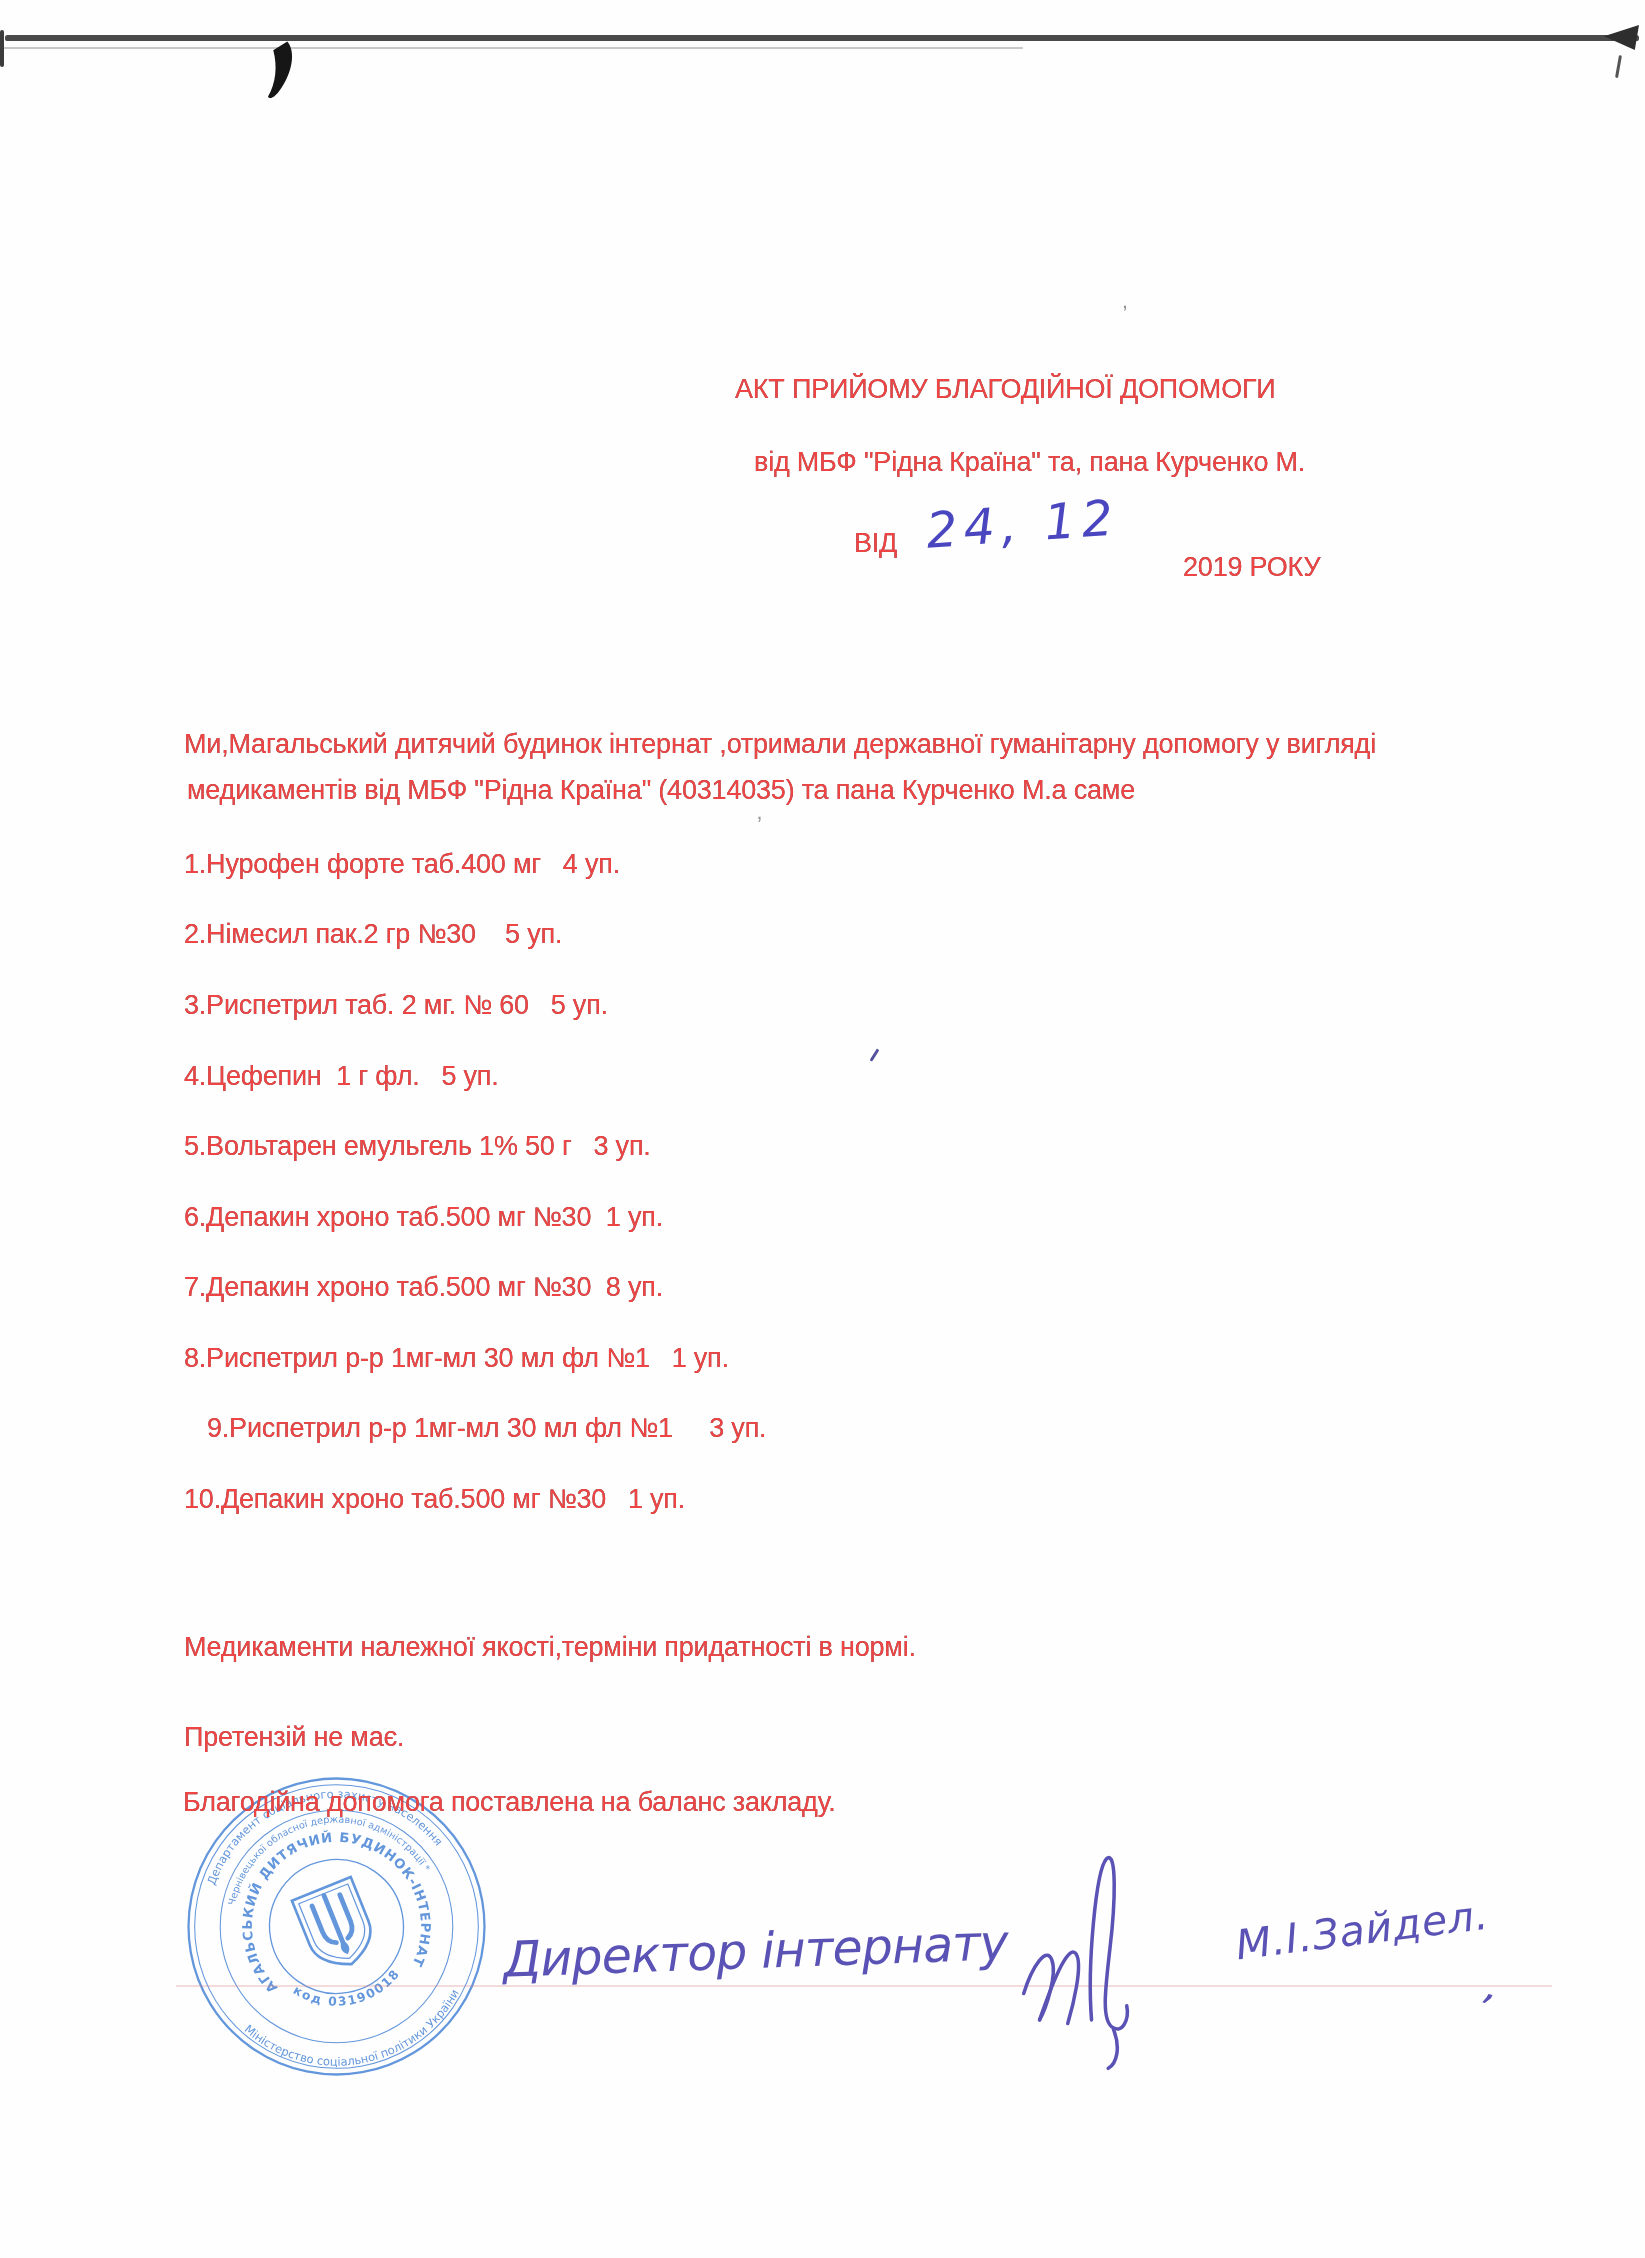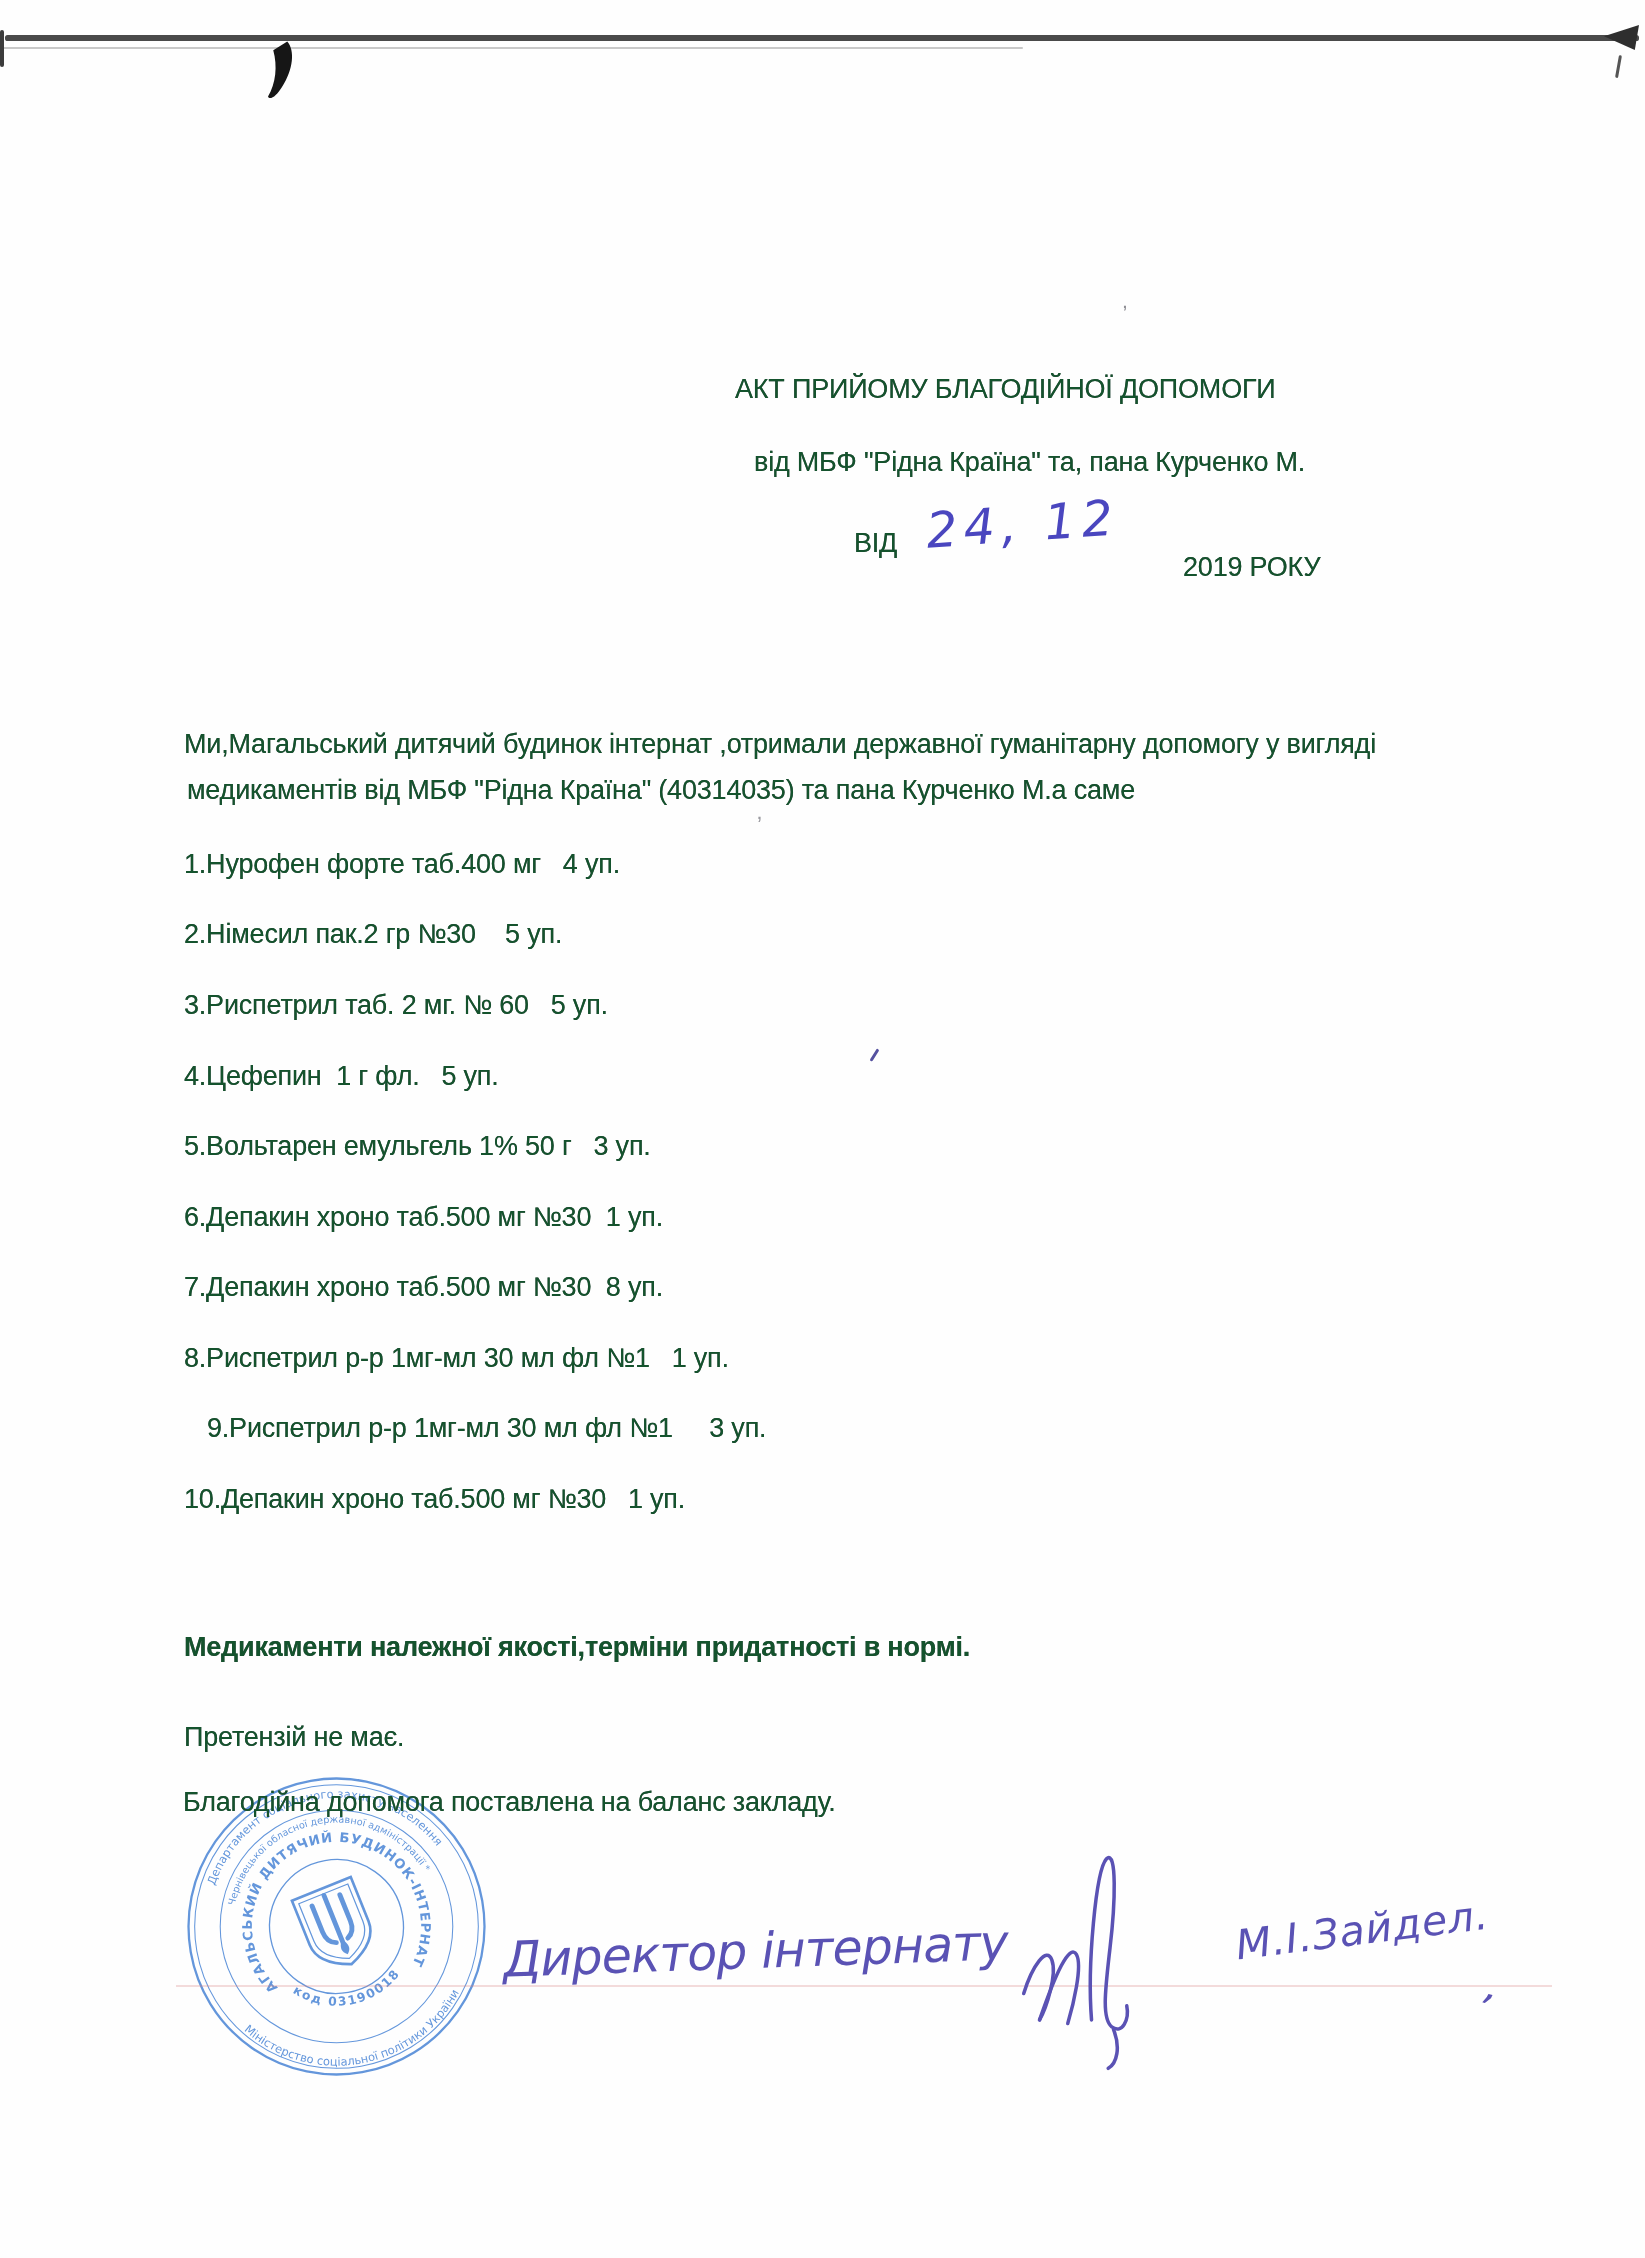--- a/index.html
+++ b/index.html
@@ -2,21 +2,21 @@
 <html style="font-size:14px"><head>
 <meta charset="utf-8">
 <style>
   html,body{margin:0;padding:0;background:#ffffff;}
   #page{
     position:relative;width:1645px;height:2258px;background:#fefefe;overflow:hidden;
     font-family:"Liberation Sans","DejaVu Sans",sans-serif;color:#3f3f44;
   }
   .t{
     position:absolute;white-space:pre-wrap;font-size:27px;line-height:1.25;
-    letter-spacing:-0.2px;color:#14532d;
+    letter-spacing:-0.2px;color:#ef4444;
     text-shadow:0 0 0.6px rgba(60,60,66,.85);
   }
   .hw{
     position:absolute;font-family:"DejaVu Sans",sans-serif;font-style:italic;
     color:#5a52b4;white-space:pre;
   }
   .artifact{position:absolute;}
   .scanline{position:absolute;background:#4a4a4a;border-radius:2.6px;}
   svg text{font-family:"DejaVu Sans",sans-serif;}
 </style>
@@ -53,21 +53,21 @@
   <div class="t" style="left:184px;top:1201px;">6.Депакин хроно таб.500 мг №30  1 уп.</div>
   <div class="t" style="left:184px;top:1271px;">7.Депакин хроно таб.500 мг №30  8 уп.</div>
   <div class="t" style="left:184px;top:1342px;">8.Риспетрил р-р 1мг-мл 30 мл фл №1   1 уп.</div>
   <div class="t" style="left:184px;top:1412px;margin-left:23px;">9.Риспетрил р-р 1мг-мл 30 мл фл №1     3 уп.</div>
   <div class="t" style="left:184px;top:1483px;">10.Депакин хроно таб.500 мг №30   1 уп.</div>
 
   <div class="artifact" style="left:873px;top:1048px;width:2.6px;height:14px;background:#55519f;transform:rotate(32deg);border-radius:1.8px;"></div>
   <div class="artifact" style="left:757px;top:813px;color:#9a9aa0;font-size:23px;">ʼ</div>
   <div class="artifact" style="left:1122px;top:289px;color:#8e8e94;font-size:21px;">,</div>
 
-  <div class="t" style="left:184px;top:1631px;font-weight:bold;">Медикаменти належної якості,терміни придатності в нормі.</div>
+  <div class="t" style="left:184px;top:1631px;">Медикаменти належної якості,терміни придатності в нормі.</div>
   <div class="t" style="left:184px;top:1721px;">Претензій не має.</div>
 
   <svg class="artifact" style="left:185px;top:1775px;opacity:.86;" width="303" height="303" viewBox="-172 -172 344 344">
     <defs>
       <path id="arcOT" d="M -146,0 A 146,146 0 1 1 146,0"></path>
       <path id="arcOB" d="M -158,0 A 158,158 0 0 0 158,0"></path>
       <path id="arcMT" d="M -118,0 A 118,118 0 1 1 118,0"></path>
       <path id="arcNR" d="M -78.6,55 A 96,96 0 1 1 78.6,55"></path>
       <path id="arcCD" d="M -63.6,63.6 A 90,90 0 0 0 63.6,63.6"></path>
     </defs>

